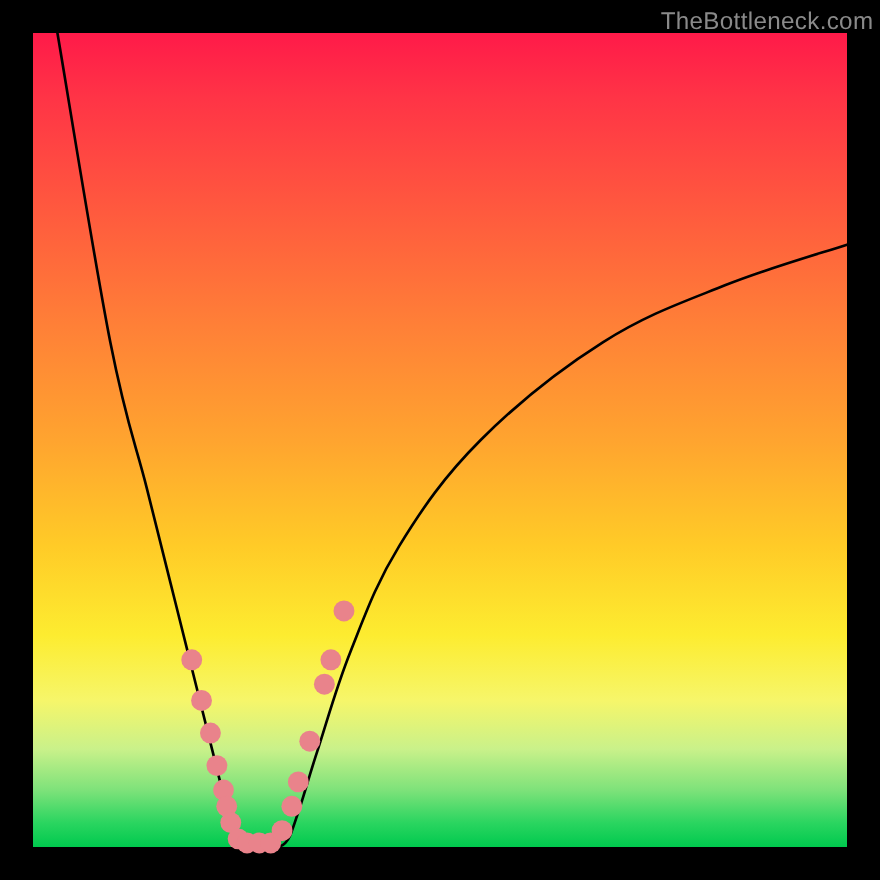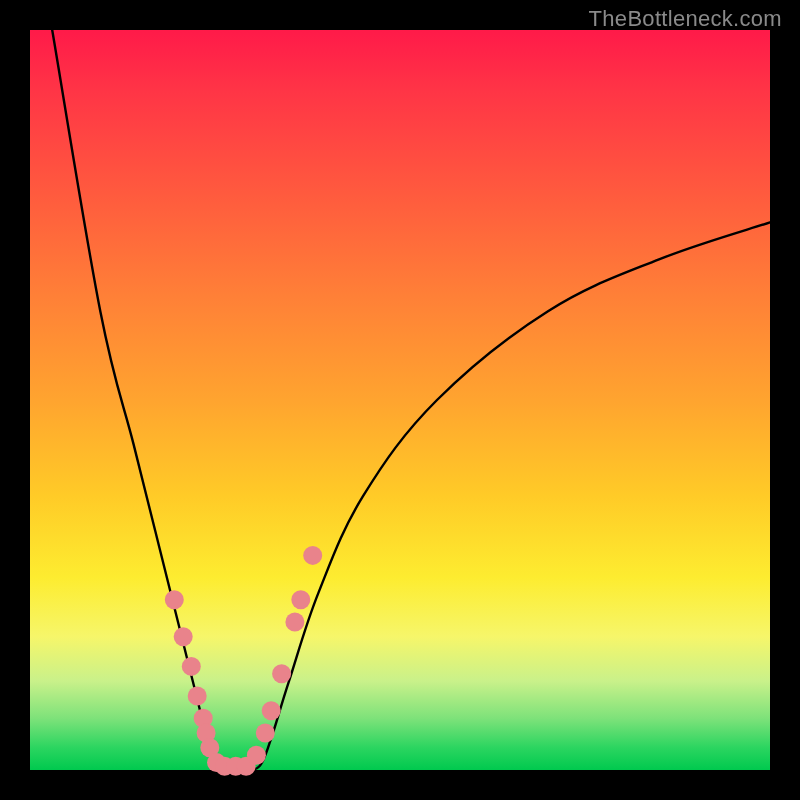--- a/index.html
+++ b/index.html
@@ -36,21 +36,21 @@
       #f6f66a 82%,
       #c9f18a 88%,
       #7ee27a 93%,
       #2bd560 97%,
       #00c94e 100%
     );
   }
   .watermark {
     position: absolute;
     top: 6px;
-    right: 18px;
+    right: 6px;
     color: #8a8a8a;
     font-size: 22px;
     letter-spacing: 0.3px;
     user-select: none;
   }
   svg.curves {
     position: absolute;
     left: 0;
     top: 0;
     width: 740px;

